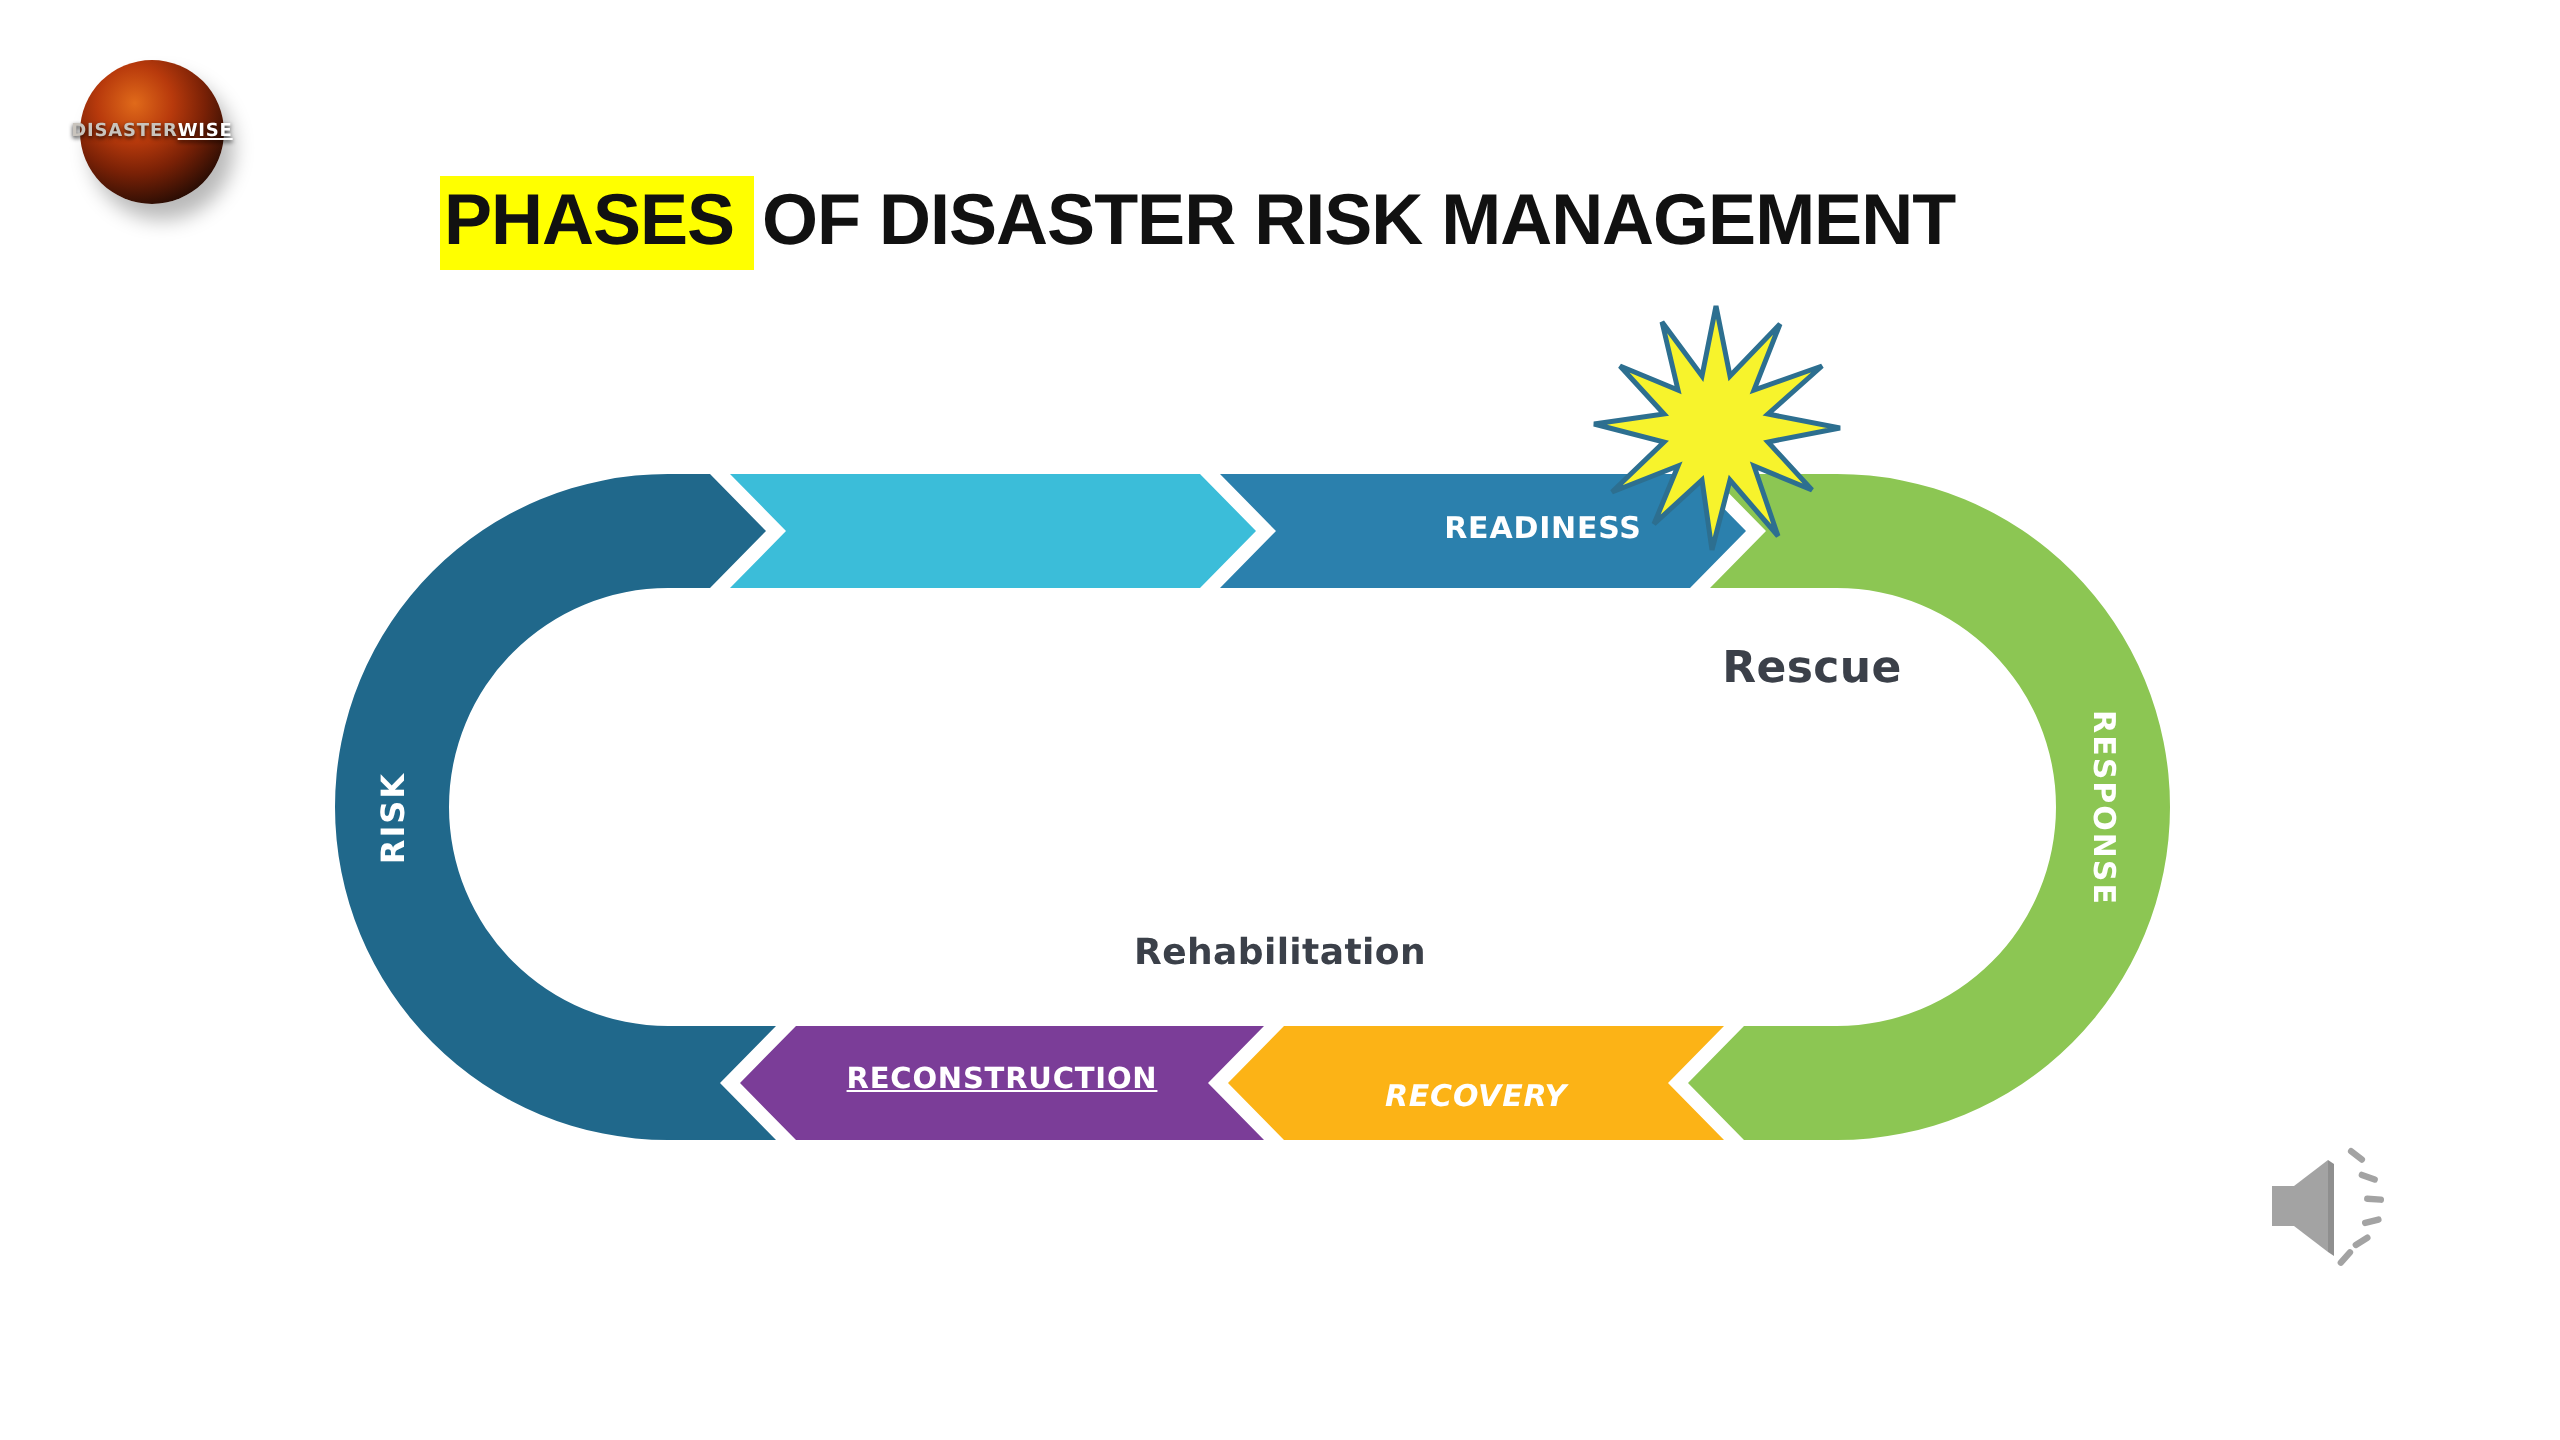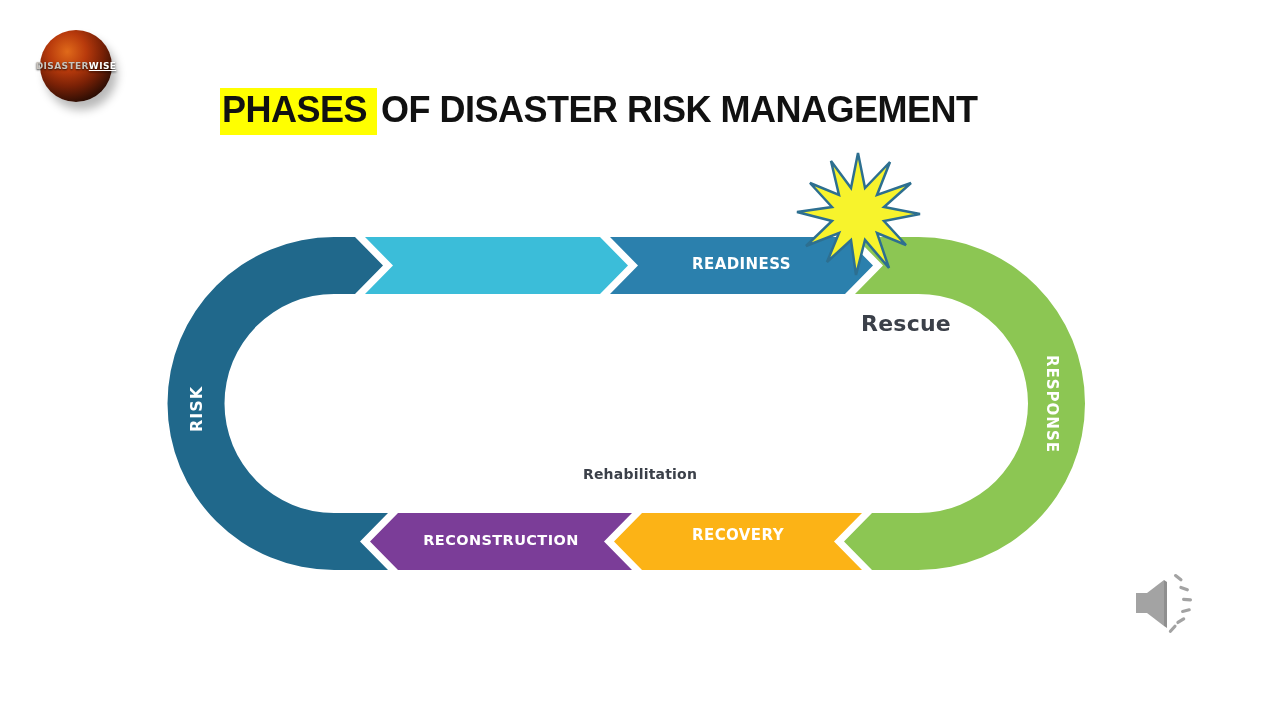--- a/index.html
+++ b/index.html
@@ -37,40 +37,40 @@
 
   
   .diagram-svg { position: absolute; left: 0; top: 0; width: 1280px; height: 720px; }
 
   
   .seg-label {
     position: absolute; color: #ffffff; font-weight: 700; font-size: 15px;
     letter-spacing: 0.4px; text-align: center;
   }
   .lbl-resilience      { left: 393px; top: 256px; width: 207px; }
-  .lbl-readiness       { left: 638px; top: 255px; width: 207px; }
-  .lbl-reconstruction  { left: 398px; top: 532px; width: 206px; font-size: 14.5px; }
-  .lbl-recovery        { left: 642px; top: 526px; width: 192px; }
+  .lbl-readiness       { left: 668px; top: 255px; width: 207px; }
+  .lbl-reconstruction  { left: 398px; top: 532px; width: 206px; font-size: 14.5px; text-decoration: underline; }
+  .lbl-recovery        { left: 642px; top: 539px; width: 192px; font-style: italic; }
   .lbl-risk {
     left: 147px; top: 399px; width: 100px; height: 20px;
     transform: rotate(-90deg); font-size: 16px; letter-spacing: 1px;
   }
   .lbl-response {
     left: 981px; top: 394px; width: 140px; height: 20px;
     transform: rotate(90deg); font-size: 15px; letter-spacing: 1px;
   }
 
   
   .inner-label {
     position: absolute; color: #3b4049; font-weight: 700; font-size: 22px;
     text-align: center; letter-spacing: 0.2px;
   }
   .lbl-reduction      { left: 225px; top: 393px; width: 200px; }
-  .lbl-rescue         { left: 806px; top: 311px; width: 200px; }
-  .lbl-rehabilitation { left: 530px; top: 466px; width: 220px; font-size: 14px; }
+  .lbl-rescue         { left: 806px; top: 322px; width: 200px; }
+  .lbl-rehabilitation { left: 530px; top: 466px; width: 220px; font-size: 18px; }
 </style>
 </head>
 <body>
 
 <div class="slide">
 
   <div class="logo">
     <div class="logo-text">
       <span class="lt-reg">DISASTER</span><span class="lt-bold">WISE</span>
     </div>

